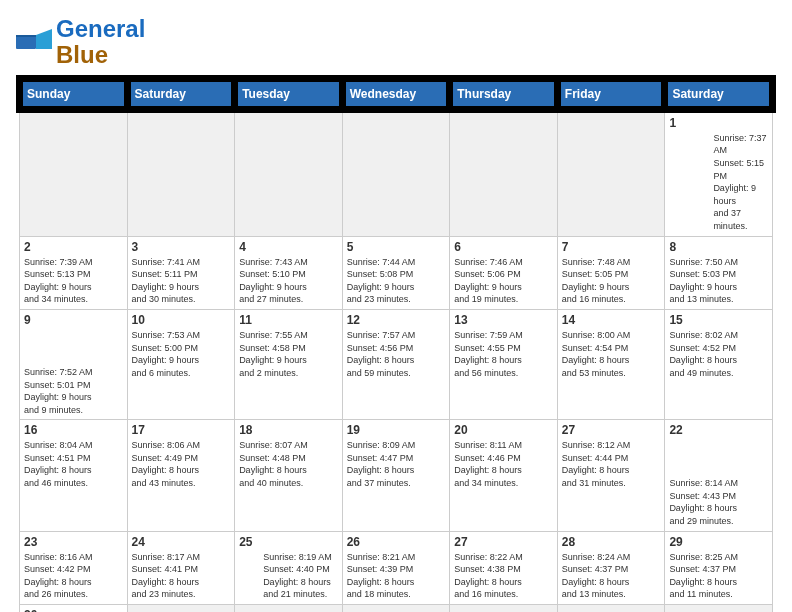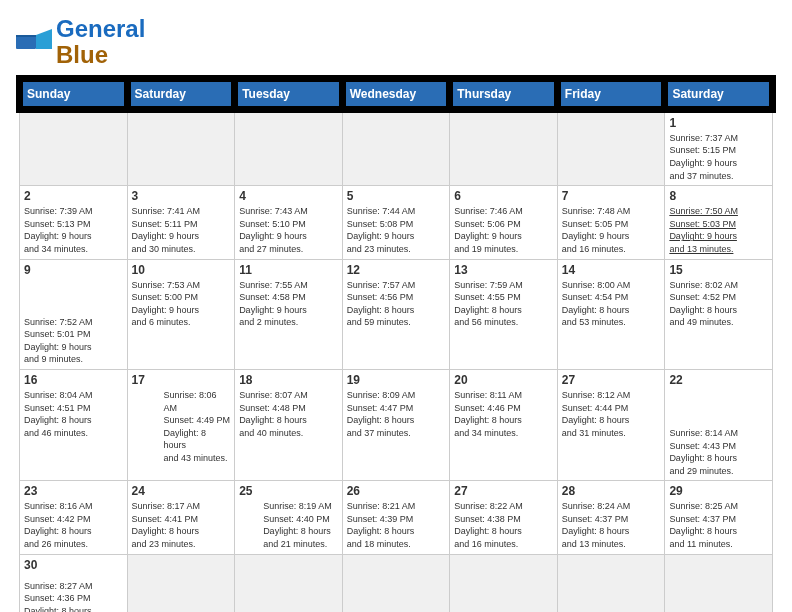--- a/index.html
+++ b/index.html
@@ -131,21 +131,21 @@
     <tbody id="calendar-body">
     <tr>
           <td class="empty"></td>
           <td class="empty"></td>
           <td class="empty"></td>
           <td class="empty"></td>
           <td class="empty"></td>
           <td class="empty"></td>
           <td>
             <span class="day-number">1</span>
-            <div class="day-info" style="white-space: pre-line;">Sunrise: 7:37 AM
+            <div class="day-info" style="white-space: pre-line; margin-left: 44px;">Sunrise: 7:37 AM
 Sunset: 5:15 PM
 Daylight: 9 hours
 and 37 minutes.</div>
           </td>
         </tr>
         <tr>
           <td>
             <span class="day-number">2</span>
             <div class="day-info" style="white-space: pre-line;">Sunrise: 7:39 AM
 Sunset: 5:13 PM
@@ -182,21 +182,21 @@
           </td>
           <td>
             <span class="day-number">7</span>
             <div class="day-info" style="white-space: pre-line;">Sunrise: 7:48 AM
 Sunset: 5:05 PM
 Daylight: 9 hours
 and 16 minutes.</div>
           </td>
           <td>
             <span class="day-number">8</span>
-            <div class="day-info" style="white-space: pre-line; text-decoration: underline;">Sunrise: 7:50 AM
+            <div class="day-info" style="white-space: pre-line;">Sunrise: 7:50 AM
 Sunset: 5:03 PM
 Daylight: 9 hours
 and 13 minutes.</div>
           </td>
         </tr>
         <tr>
           <td>
             <span class="day-number">9</span>
             <div class="day-info" style="white-space: pre-line; margin-top: 39px;">Sunrise: 7:52 AM
 Sunset: 5:01 PM
@@ -249,21 +249,21 @@
         <tr>
           <td>
             <span class="day-number">16</span>
             <div class="day-info" style="white-space: pre-line;">Sunrise: 8:04 AM
 Sunset: 4:51 PM
 Daylight: 8 hours
 and 46 minutes.</div>
           </td>
           <td>
             <span class="day-number">17</span>
-            <div class="day-info" style="white-space: pre-line; margin-left: 32px;">Sunrise: 8:06 AM
+            <div class="day-info" style="white-space: pre-line;">Sunrise: 8:06 AM
 Sunset: 4:49 PM
 Daylight: 8 hours
 and 43 minutes.</div>
           </td>
           <td>
             <span class="day-number">18</span>
             <div class="day-info" style="white-space: pre-line;">Sunrise: 8:07 AM
 Sunset: 4:48 PM
 Daylight: 8 hours
 and 40 minutes.</div>

